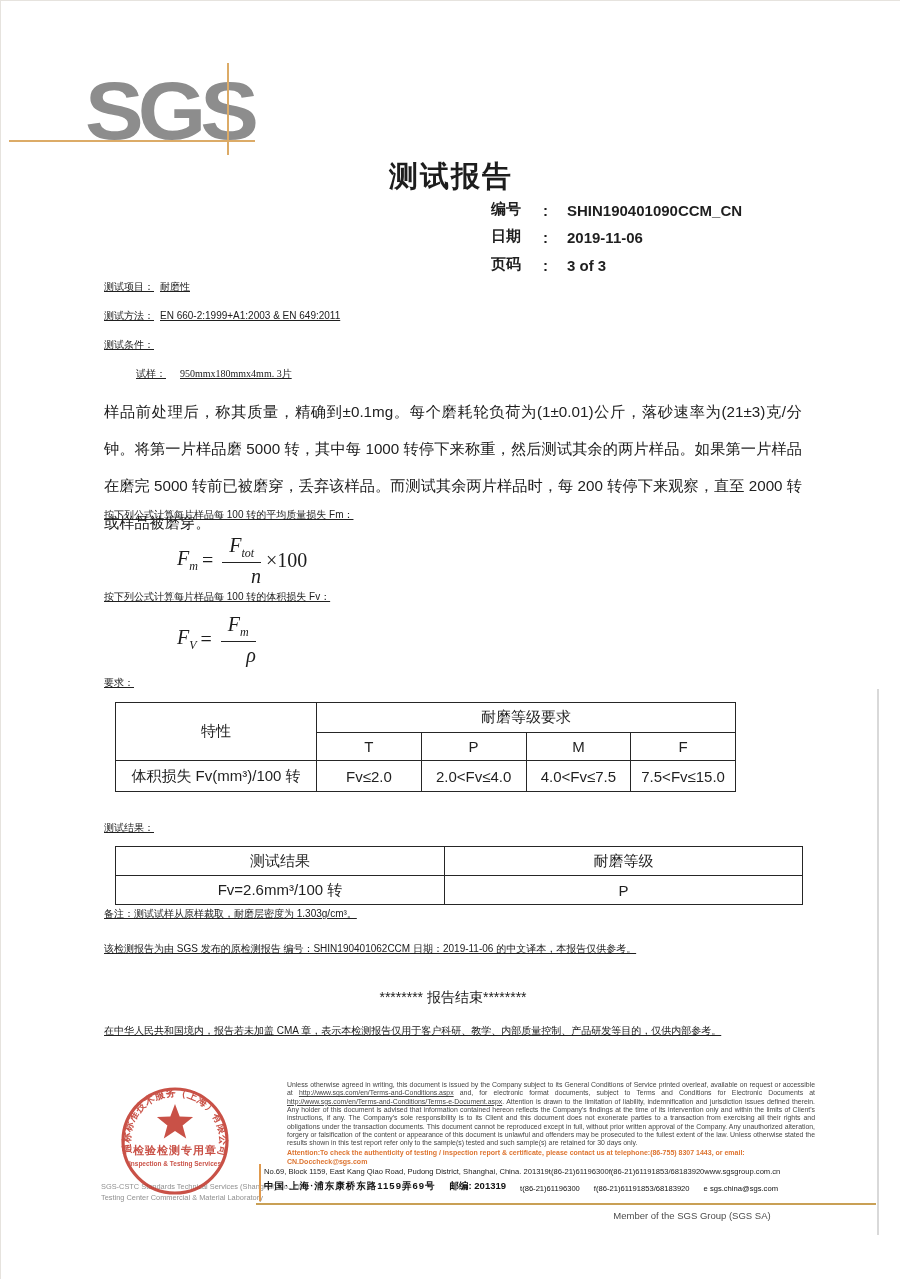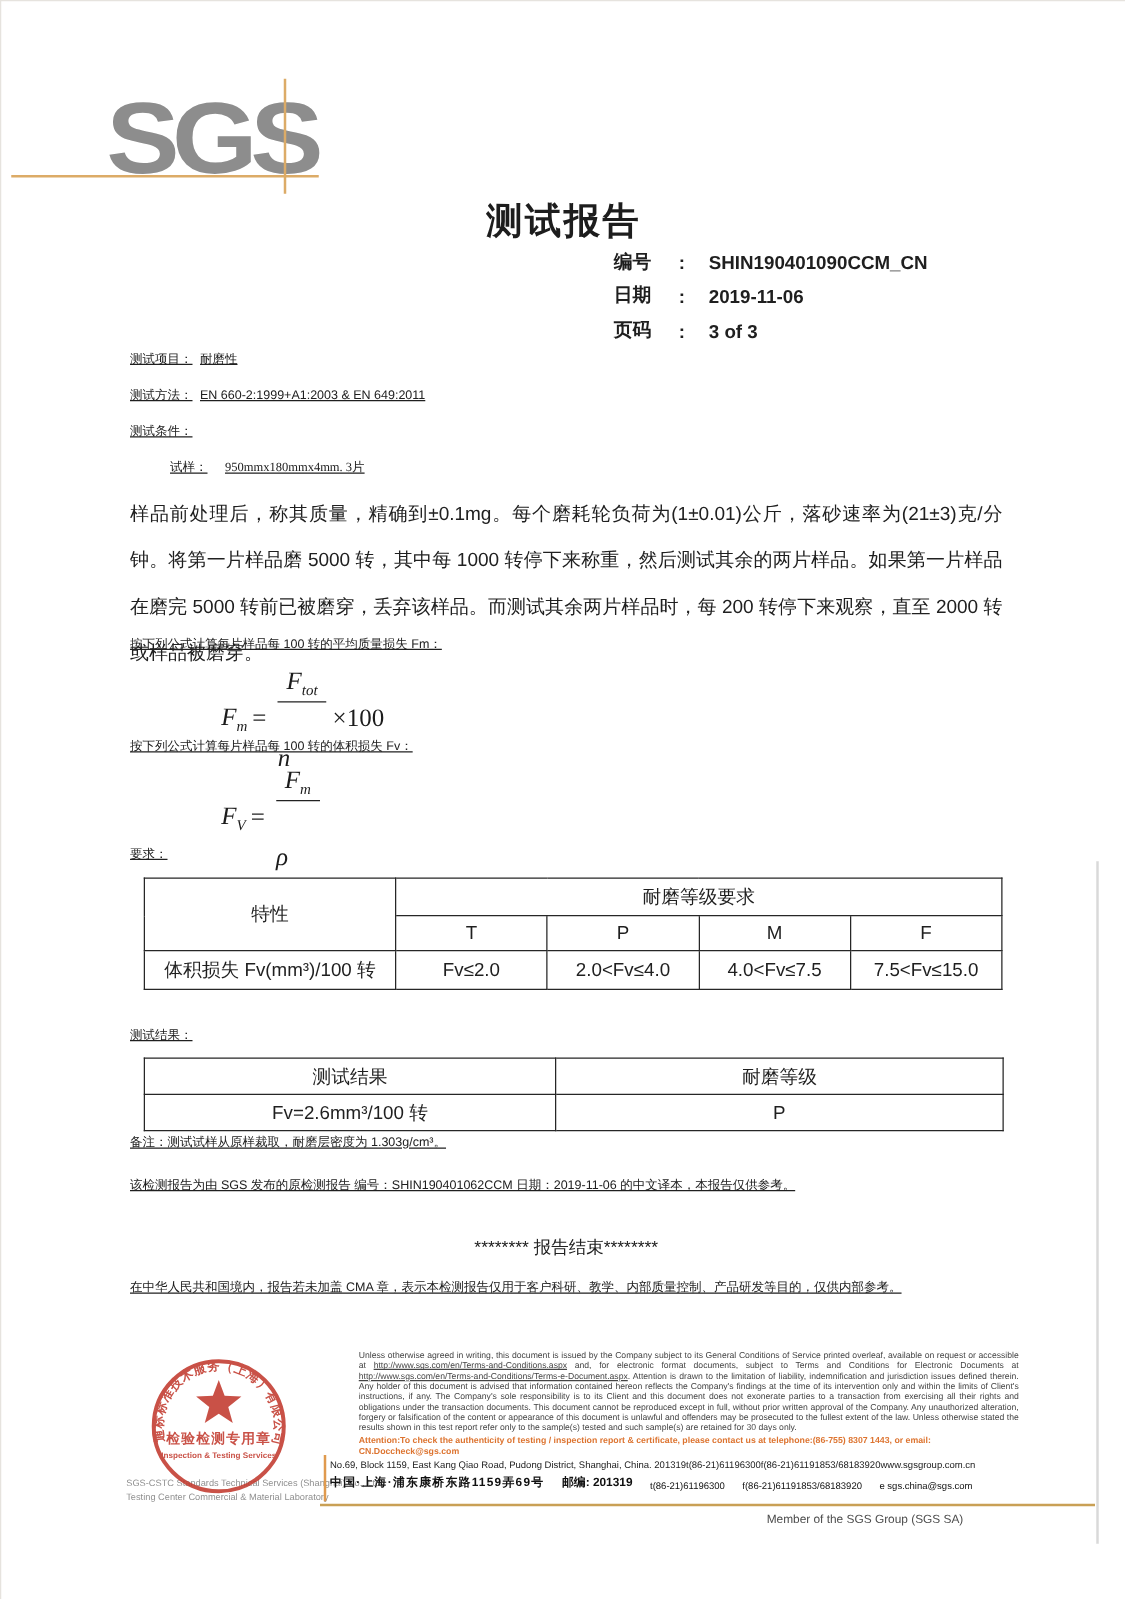--- a/index.html
+++ b/index.html
@@ -27,30 +27,30 @@
   .mono-serif { font-family:"Liberation Serif", serif; }
   .para {
     position:absolute; left:103px; top:392px; width:698px; font-size:15.2px;
     line-height:37px; text-align:justify; color:#202020;
   }
   .formula {
     position:absolute; left:176px; font-family:"Liberation Serif", serif;
     font-style:italic; font-size:20px; color:#1c1c1c; display:flex; align-items:center;
   }
   .formula sub { font-size:12px; }
-  .frac { display:inline-flex; flex-direction:column; align-items:flex-start; margin:0 5px;gap:32px; }
+  .frac { display:inline-flex; flex-direction:column; align-items:flex-end; margin:0 5px; }
   .frac .num { border-bottom:1.5px solid #222; padding:0 7px 1px; line-height:1.15; }
   .frac .den { padding-top:2px; line-height:1.1; }
   .eqs { margin:0 4px; font-style:normal; }
   .tail { font-style:normal; }
   
   table.rpt { position:absolute; left:114px; border-collapse:collapse; table-layout:fixed; background:#fff; }
   table.rpt, table.rpt td { border:1.6px solid #262626; }
   table.rpt td { text-align:center; vertical-align:middle; font-size:15px; color:#1f1f1f; padding:0; }
-  #req-table { top:701px; width:687px; }
+  #req-table { top:701px; width:621px; }
   #req-table .r1 td { height:29px; }
   #req-table .r2 td { height:27px; }
   #req-table .r3 td { height:30px; }
   #res-table { top:845px; width:687px; }
   #res-table td { height:28px; }
   
   .disclaimer {
     position:absolute; left:286px; top:1080px; width:528px; font-size:6.9px;
     line-height:8.35px; color:#454545; text-align:justify;
   }

